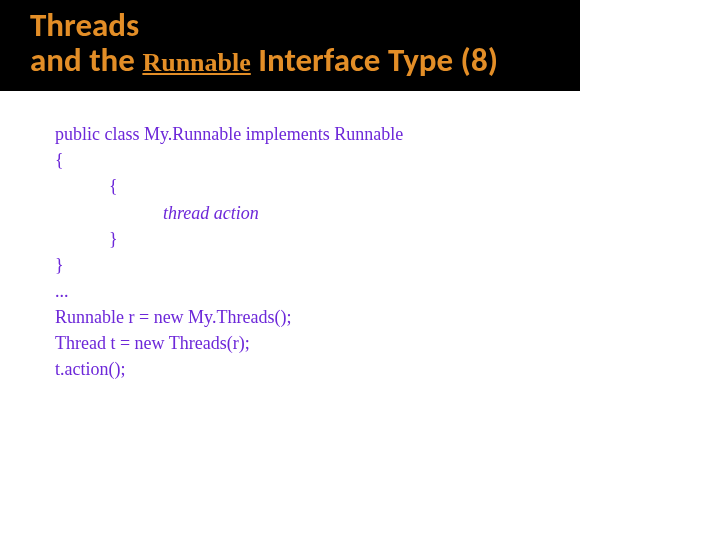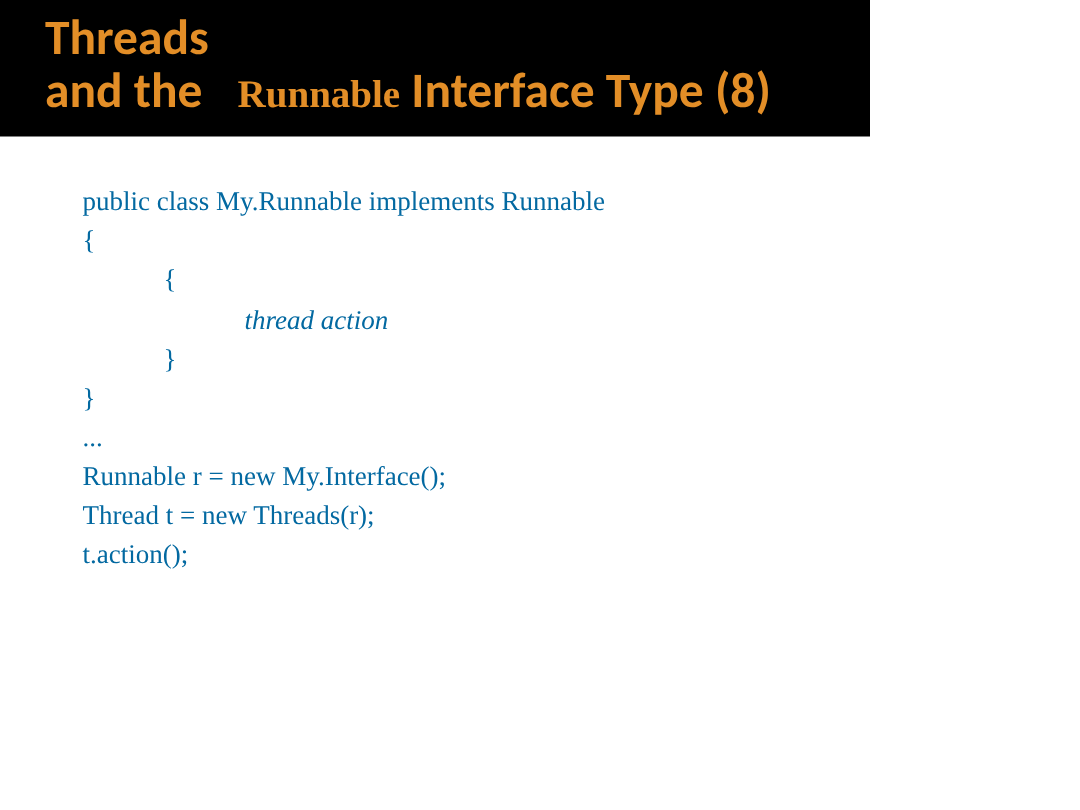--- a/index.html
+++ b/index.html
@@ -25,25 +25,25 @@
   .title-line {
     color: #e38e27;
     font-size: 33px;
     font-weight: bold;
     font-family: 'Segoe UI', 'Calibri', Arial, sans-serif;
   }
   .runnable-word {
     font-family: Georgia, 'Times New Roman', serif;
     font-size: 26px;
     font-weight: bold;
-    margin-left: 16px;
+    text-decoration: underline;
   }
   .body {
     padding: 30px 0 0 55px;
-    color: #0369a1;
+    color: #6d28d9;
     font-size: 18px;
     line-height: 1.45;
   }
   .code-line {
     white-space: pre;
   }
   .italic {
     font-style: italic;
   }
 </style>
@@ -60,18 +60,18 @@
   </div>
 
   <div class="body">
     <div class="code-line">public class My.Runnable implements Runnable</div>
     <div class="code-line">{</div>
     <div class="code-line">            {</div>
     <div class="code-line"><span>                        </span><span class="italic">thread action</span></div>
     <div class="code-line">            }</div>
     <div class="code-line">}</div>
     <div class="code-line">...</div>
-    <div class="code-line">Runnable r = new My.Interface();</div>
+    <div class="code-line">Runnable r = new My.Threads();</div>
     <div class="code-line">Thread t = new Threads(r);</div>
     <div class="code-line">t.action();</div>
   </div>
 
 </div>
 
 </body></html>

